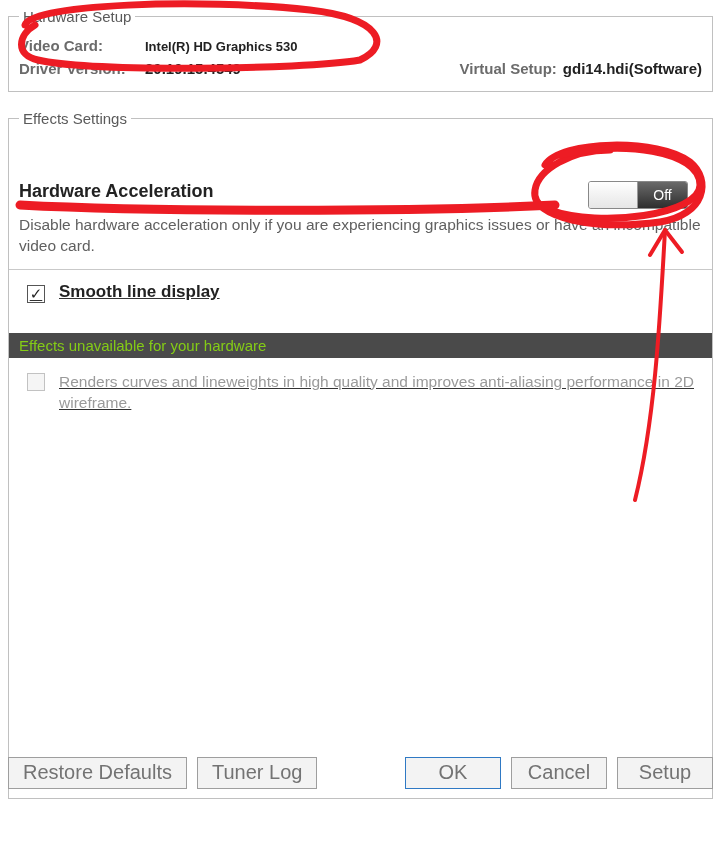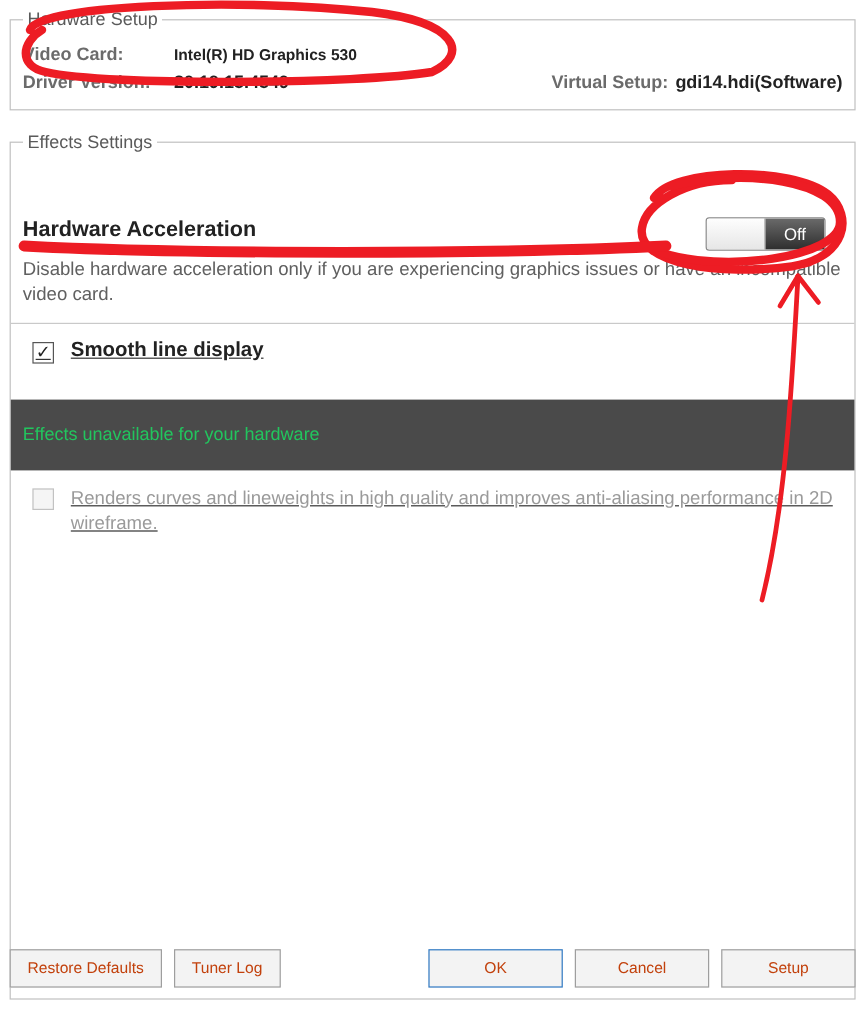--- a/index.html
+++ b/index.html
@@ -54,37 +54,37 @@
     margin-top:3px;
   }
   .chk.checked::after { content:"✓"; font-size:15px; color:#222; line-height:1;}
   .chk.disabled { border-color:#c2c2c2; background:#f5f5f5; cursor:default;}
   .opt-body { flex:1;}
   .opt-title { font-weight:700; color:#222; font-size:17px;}
   .opt-title.disabled { color:#9a9a9a;}
   .opt-desc { color:#606060; font-size:15.5px; line-height:1.35; margin-top:2px;}
   .opt-desc.disabled { color:#9a9a9a;}
   .section-band {
-    margin: 0 -10px; background:#4a4a4a; color:#22c55e; font-size:15px;
-    padding:21px 10px;
+    margin: 0 -10px; background:#4a4a4a; color:#84cc16; font-size:15px;
+    padding:4px 10px;
   }
   .effects-fill { height: 340px; }
 
   
   .btn-row {
     position:absolute; bottom:10px; left:8px; right:8px;
     display:flex; gap:10px; align-items:center;
   }
   .btn {
-    border:1px solid #9e9e9e; background:#f3f3f3; color:#c2410c;
-    height:32px; padding: 0 14px; font-size:13px; cursor:pointer;
+    border:1px solid #9e9e9e; background:#f3f3f3; color:#737373;
+    height:32px; padding: 0 14px; font-size:20px; cursor:pointer;
     display:flex; align-items:center; justify-content:center;
   }
   .btn.primary { border:1px solid #2f79c4; }
-  .btn.fixed { width:112px; padding:0; }
+  .btn.fixed { width:96px; padding:0; }
   .spacer { flex:1; }
 
   
   .ann { position:absolute; inset:0; pointer-events:none; z-index:50;}
 </style>
 </head>
 <body>
 
 <div class="page">
 

